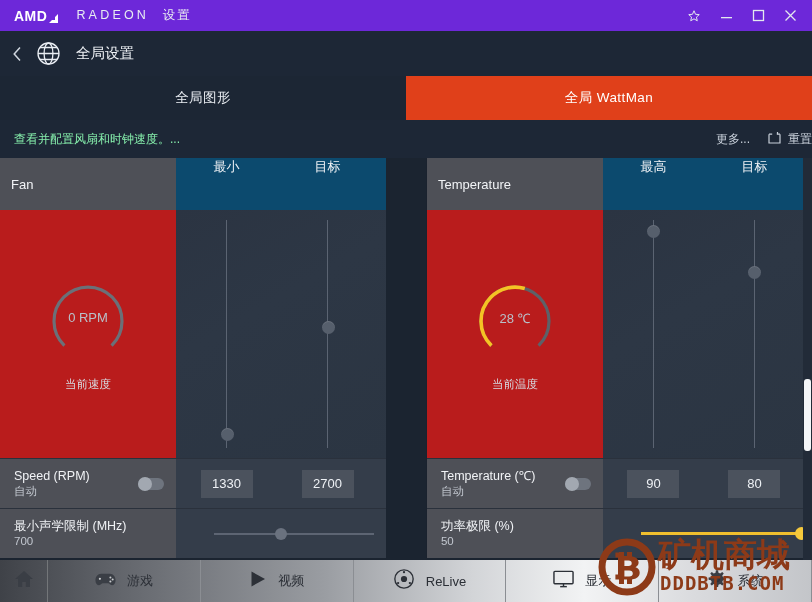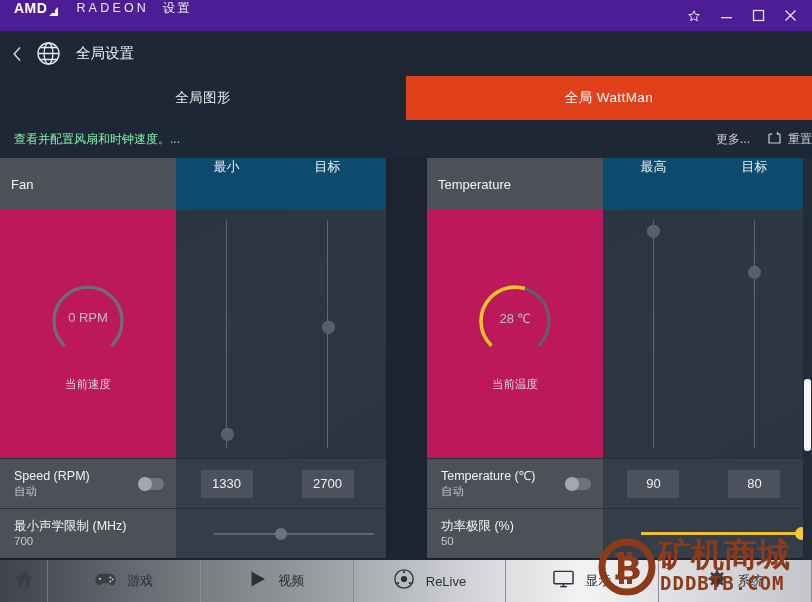--- a/index.html
+++ b/index.html
@@ -8,22 +8,22 @@
     overflow: hidden;
     background: #1b2430;
     font-family: "Liberation Sans", sans-serif;
     -webkit-font-smoothing: antialiased;
   }
   #app { position: relative; width: 812px; height: 602px; }
 
   
   .titlebar {
     position: absolute; top: 0; left: 0; width: 812px; height: 31px;
-    background: #4c1d95;
-    display: flex; align-items: flex-start;
+    background: #6d28d9;
+    display: flex; align-items: center;
   }
   .amd-logo {
     margin-left: 14px; display: flex; align-items: center;
     font-size: 14px; font-weight: bold; letter-spacing: 0.5px;
     color: #ffffff;
   }
   .amd-arrow {
     display: inline-block; width: 11px; height: 11px; margin-left: 1px;
     position: relative; top: 1px;
   }
@@ -106,21 +106,21 @@
   .hdr-cols {
     flex: 1; background: #0c4a6e; display: flex; align-items: flex-start;
   }
   .hdr-col {
     width: 101px; text-align: center; font-size: 13px; color: #f2f4f7;
   }
 
   
   .gauge-row { display: flex; height: 248px; }
   .gauge-cell {
-    width: 176px; background: #be185d; position: relative;
+    width: 176px; background: #b91c1c; position: relative;
     display: flex; flex-direction: column; align-items: center;
     justify-content: center;
   }
   .gauge-wrap { position: relative; width: 82px; height: 82px; }
   .gauge-value {
     position: absolute; inset: 0; display: flex; align-items: center;
     justify-content: center; font-size: 13px; color: #b9c0c9;
   }
   .gauge-caption {
     margin-top: 18px; font-size: 11.5px; color: #d6dbe2;

